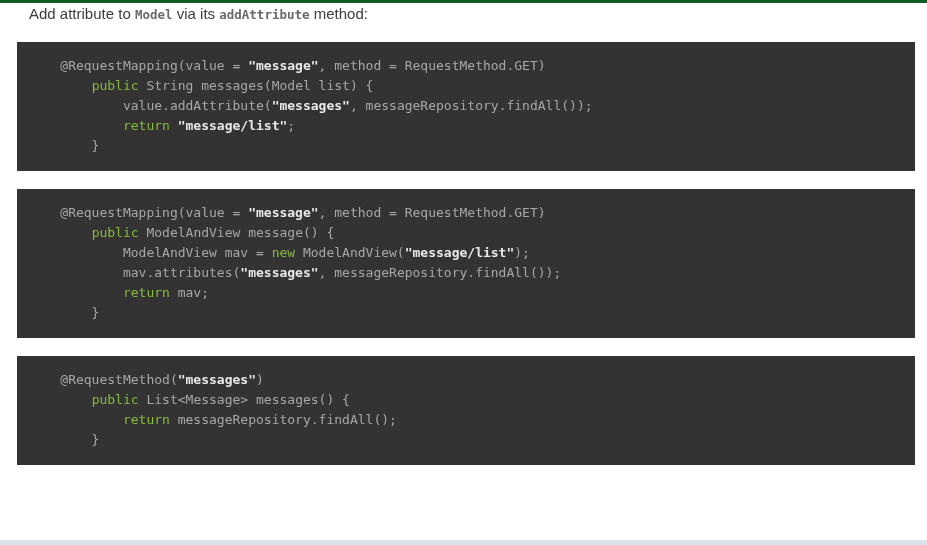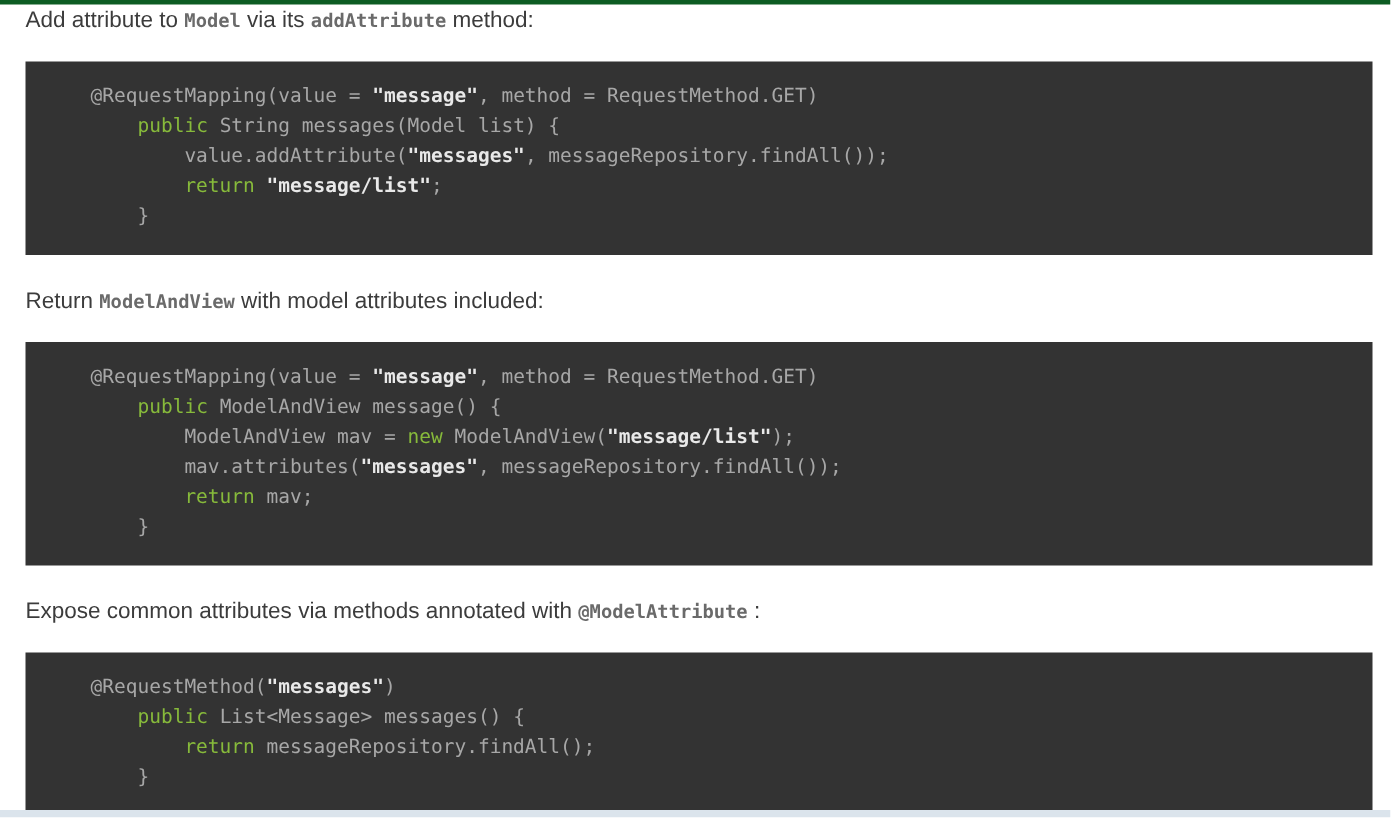--- a/index.html
+++ b/index.html
@@ -18,21 +18,21 @@
     background:#ffffff;
     font-family:"Liberation Sans", sans-serif;
   }
   .top-border{
     width:100%;height:3px;background:var(--accent_line);
   }
   .doc-content{
     margin:0 12px 0 17px;
   }
   .para{
-    margin:0;padding:0;
+    margin:12px;padding:0;
     margin-top:22px;
     font-size:15px;line-height:18px;color:var(--body_text);
   }
   .para:first-child{margin-top:2px;}
   .para code{
     font-family:"DejaVu Sans Mono", monospace;
     font-weight:bold;
     font-size:12.5px;
     color:var(--inline_code);
   }
@@ -59,27 +59,25 @@
 
 <div class="top-border"></div>
 
 <main class="doc-content">
     <p class="para"><span>Add attribute to </span><code>Model</code><span> via its </span><code>addAttribute</code><span> method:</span></p>
     <pre class="codeblock"><span class="tok-p">    @RequestMapping(value = </span><span class="tok-s">"message"</span><span class="tok-p">, method = RequestMethod.GET)</span>
 <span class="tok-p">        </span><span class="tok-k">public</span><span class="tok-p"> String messages(Model list) {</span>
 <span class="tok-p">            value.addAttribute(</span><span class="tok-s">"messages"</span><span class="tok-p">, messageRepository.findAll());</span>
 <span class="tok-p">            </span><span class="tok-k">return</span><span class="tok-p"> </span><span class="tok-s">"message/list"</span><span class="tok-p">;</span>
 <span class="tok-p">        }</span></pre>
-    <p class="para"><span>Return </span><code>ModelAndView</code><span> with model attributes included:</span></p>
     <pre class="codeblock"><span class="tok-p">    @RequestMapping(value = </span><span class="tok-s">"message"</span><span class="tok-p">, method = RequestMethod.GET)</span>
 <span class="tok-p">        </span><span class="tok-k">public</span><span class="tok-p"> ModelAndView message() {</span>
 <span class="tok-p">            ModelAndView mav = </span><span class="tok-k">new</span><span class="tok-p"> ModelAndView(</span><span class="tok-s">"message/list"</span><span class="tok-p">);</span>
 <span class="tok-p">            mav.attributes(</span><span class="tok-s">"messages"</span><span class="tok-p">, messageRepository.findAll());</span>
 <span class="tok-p">            </span><span class="tok-k">return</span><span class="tok-p"> mav;</span>
 <span class="tok-p">        }</span></pre>
-    <p class="para"><span>Expose common attributes via methods annotated with </span><code>@ModelAttribute</code><span> :</span></p>
     <pre class="codeblock"><span class="tok-p">    @RequestMethod(</span><span class="tok-s">"messages"</span><span class="tok-p">)</span>
 <span class="tok-p">        </span><span class="tok-k">public</span><span class="tok-p"> List&lt;Message&gt; messages() {</span>
 <span class="tok-p">            </span><span class="tok-k">return</span><span class="tok-p"> messageRepository.findAll();</span>
 <span class="tok-p">        }</span></pre>
   </main>
 
 <div class="bottom-strip"></div>
 
 </body></html>

